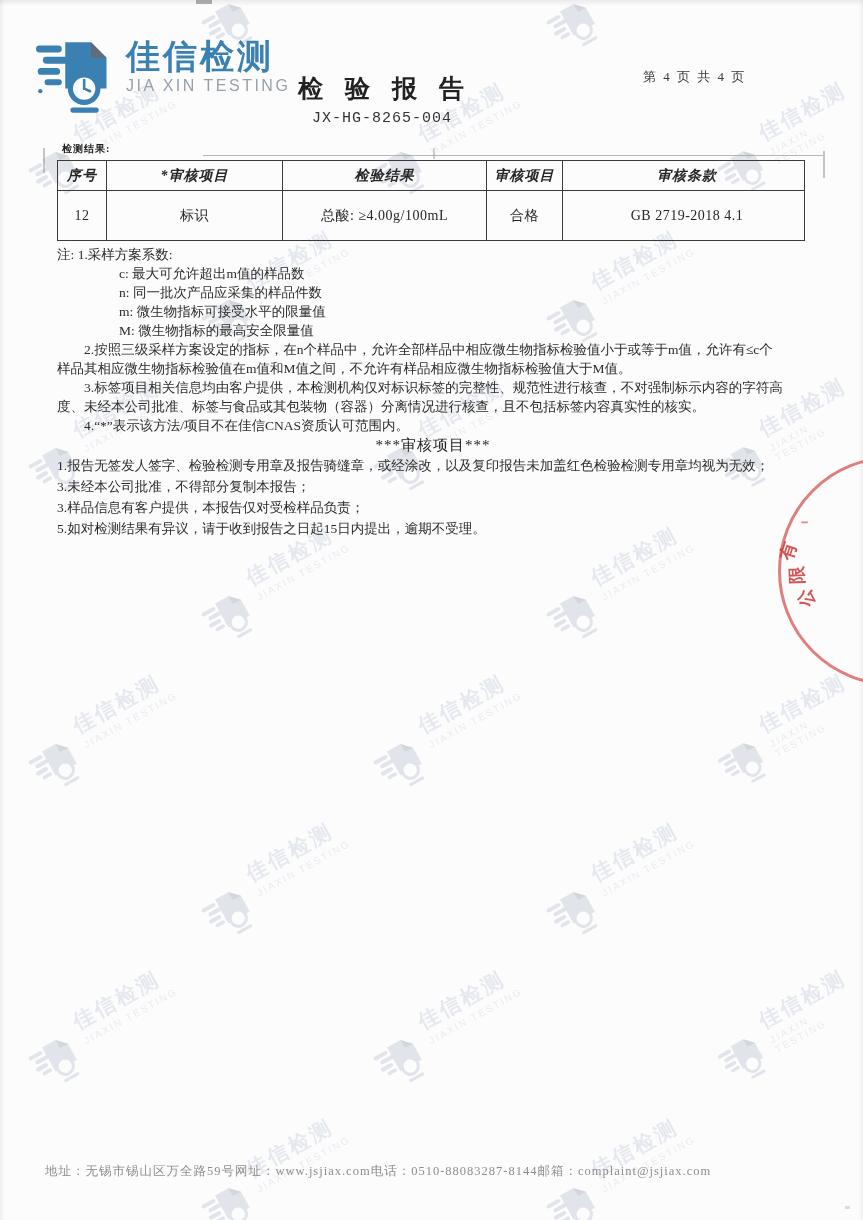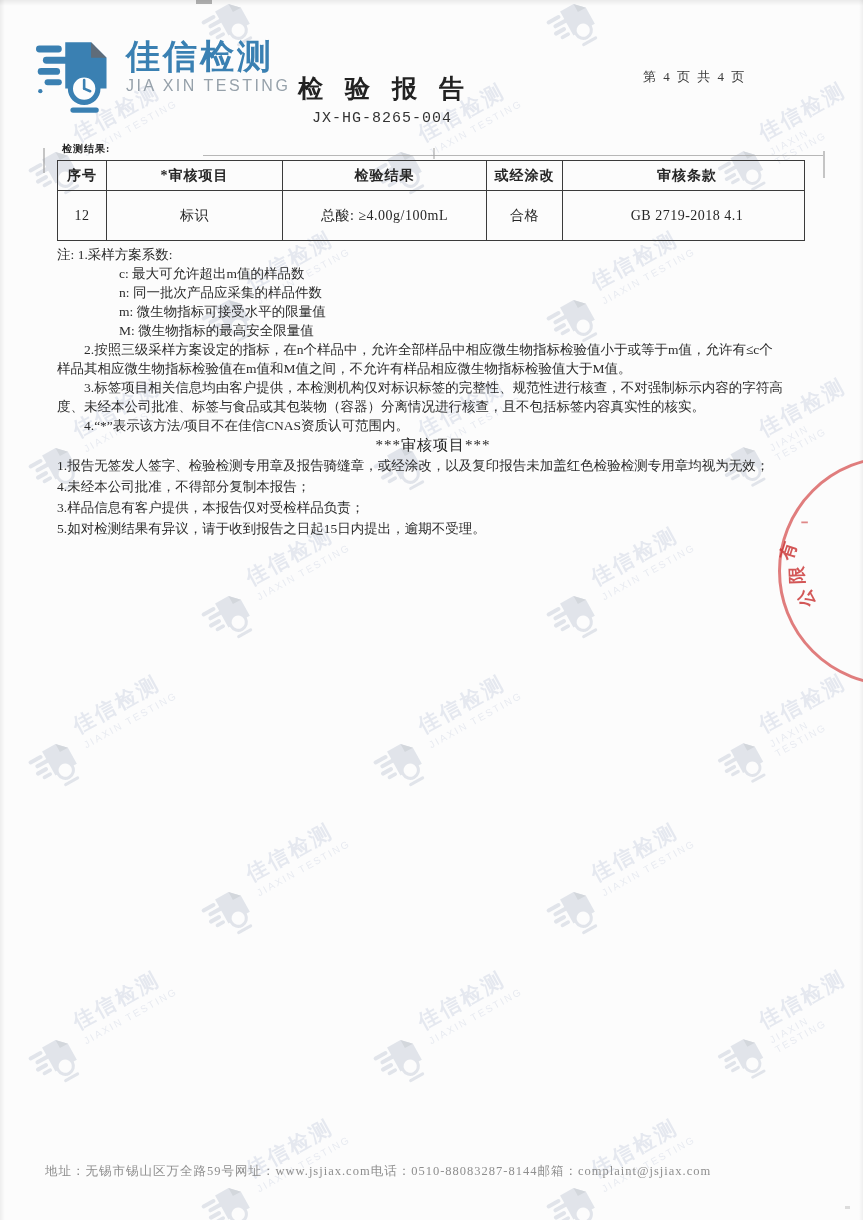--- a/index.html
+++ b/index.html
@@ -51,21 +51,21 @@
   #art-v3{left:433px;top:148px;width:2px;height:11px;opacity:.5;}
   #art-smudge{left:196px;top:0;width:16px;height:4px;opacity:.45;background:#555;}
   #art-dot{left:845px;top:1206px;width:5px;height:3px;opacity:.35;}
 
   
   #content{position:absolute;left:57px;top:142px;width:752px;z-index:2;}
   #results-label{font-size:10px;font-weight:bold;color:#1e1e1e;margin-left:5px;letter-spacing:1px;}
   table{border-collapse:collapse;margin-top:4px;table-layout:fixed;}
   th,td{border:1.6px solid #3b3b3b;text-align:center;font-size:14px;
       padding:0;color:#262626;overflow:hidden;white-space:nowrap;}
-  th{height:29px;font-weight:600;letter-spacing:1px;}
+  th{height:29px;font-weight:600;letter-spacing:1px;font-style:italic;}
   td{height:49px;letter-spacing:.5px;}
   .c0{width:48px;} .c1{width:175px;} .c2{width:203px;} .c3{width:75px;} .c4{width:234px;padding-left:7px;}
 
   #notes{margin-top:4px;font-size:13.5px;line-height:19px;color:#2b2b2b;}
   .note-line{white-space:nowrap;}
   .indent-sub{margin-left:62px;}
   .indent-first{margin-left:27px;}
   #report-end{margin-top:1px;text-align:center;font-size:15px;font-weight:500;
       letter-spacing:1px;color:#222;}
   #decl-label{margin-top:4px;font-size:14px;font-weight:bold;color:#1e1e1e;}
@@ -557,21 +557,21 @@
 
   <div id="content">
     <div id="results-label">检测结果:</div>
 
     <table id="results-table">
       <tbody>
           <tr>
         <th class="c0">序号</th>
         <th class="c1">*审核项目</th>
         <th class="c2">检验结果</th>
-        <th class="c3">或经涂改</th>
+        <th class="c3">审核项目</th>
         <th class="c4">审核条款</th>
       </tr>
       <tr>
         <td class="c0">12</td>
         <td class="c1">标识</td>
         <td class="c2">总酸: ≥4.00g/100mL</td>
         <td class="c3">合格</td>
         <td class="c4">GB 2719-2018 4.1</td>
       </tr>
     </tbody>
@@ -587,21 +587,21 @@
       <div class="note-line">样品其相应微生物指标检验值在m值和M值之间，不允许有样品相应微生物指标检验值大于M值。</div>
       <div class="note-line indent-first">3.标签项目相关信息均由客户提供，本检测机构仅对标识标签的完整性、规范性进行核查，不对强制标示内容的字符高</div>
       <div class="note-line">度、未经本公司批准、标签与食品或其包装物（容器）分离情况进行核查，且不包括标签内容真实性的核实。</div>
       <div class="note-line indent-first">4.“*”表示该方法/项目不在佳信CNAS资质认可范围内。</div>
     </div>
 
     <div id="report-end">***审核项目***</div>
 
     <div>
       <div class="decl-item">1.报告无签发人签字、检验检测专用章及报告骑缝章，或经涂改，以及复印报告未加盖红色检验检测专用章均视为无效；</div>
-      <div class="decl-item">4.未经本公司批准，不得部分复制本报告；</div>
+      <div class="decl-item">3.未经本公司批准，不得部分复制本报告；</div>
       <div class="decl-item">3.样品信息有客户提供，本报告仅对受检样品负责；</div>
       <div class="decl-item">5.如对检测结果有异议，请于收到报告之日起15日内提出，逾期不受理。</div>
     </div>
   </div>
 
   <div id="stamp">
     <div id="stamp-arc"></div>
     <span class="stamp-char sc3">丶</span>
     <span class="stamp-char sc0">有</span>
     <span class="stamp-char sc1">限</span>

